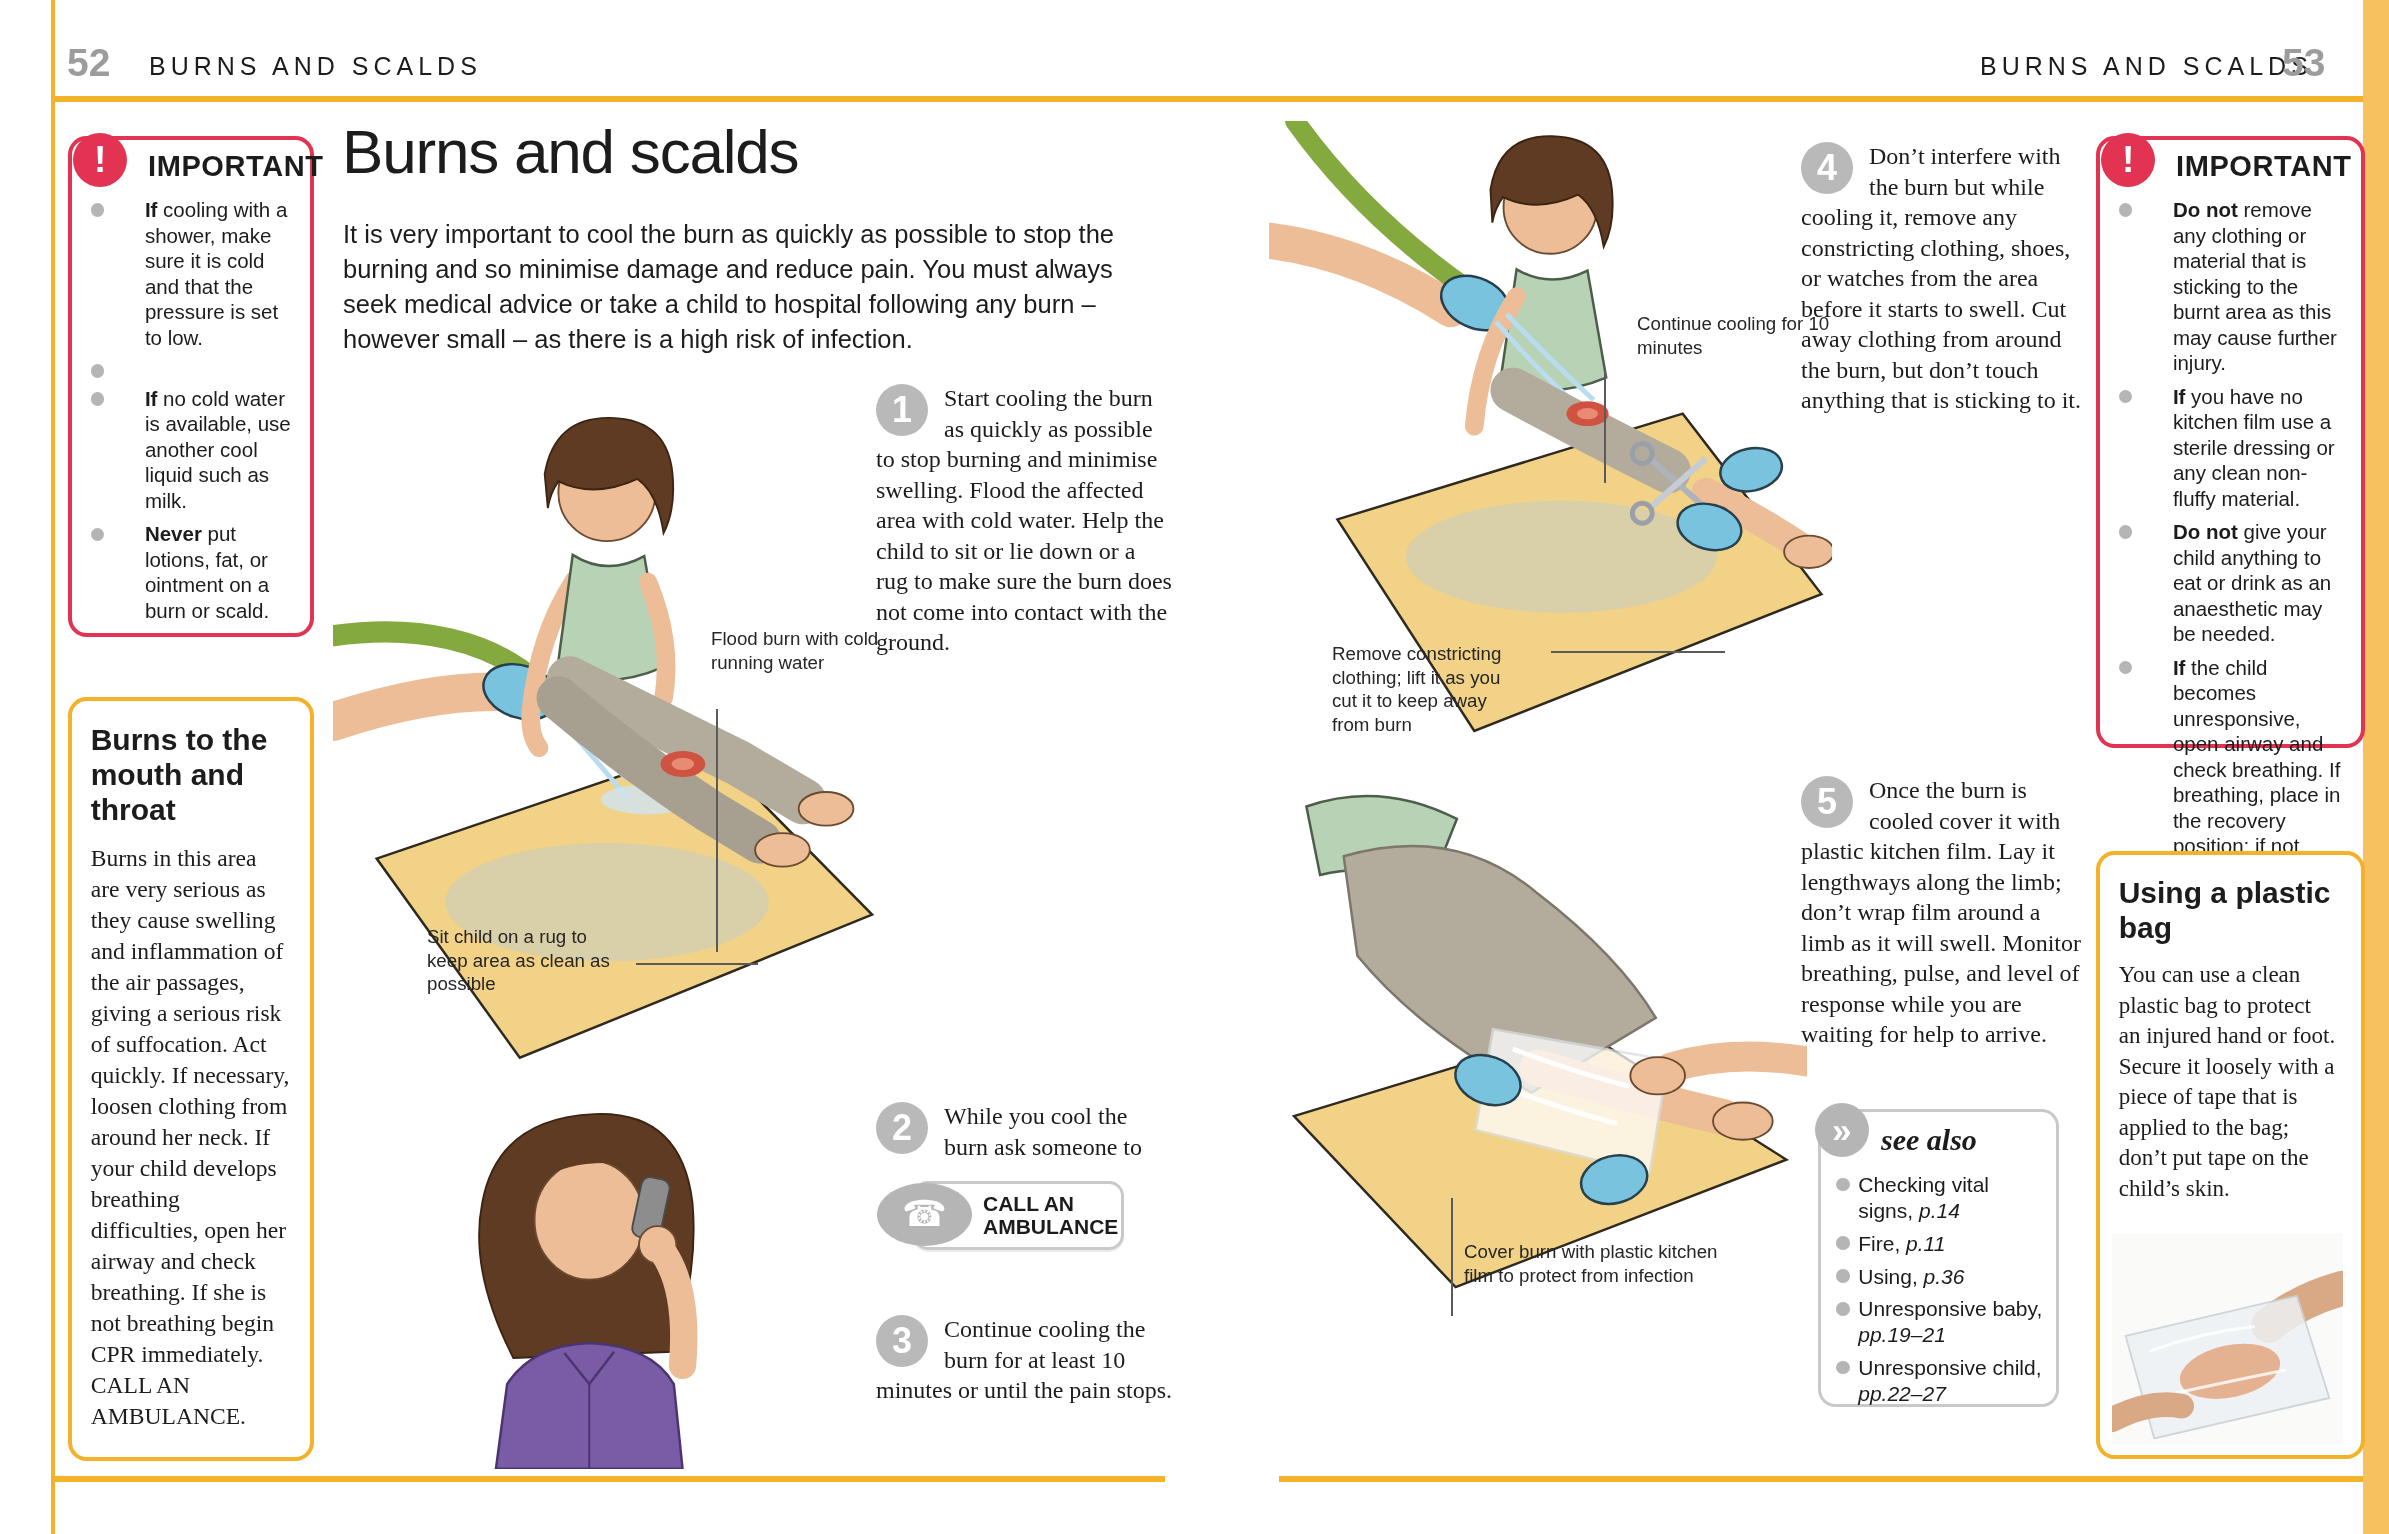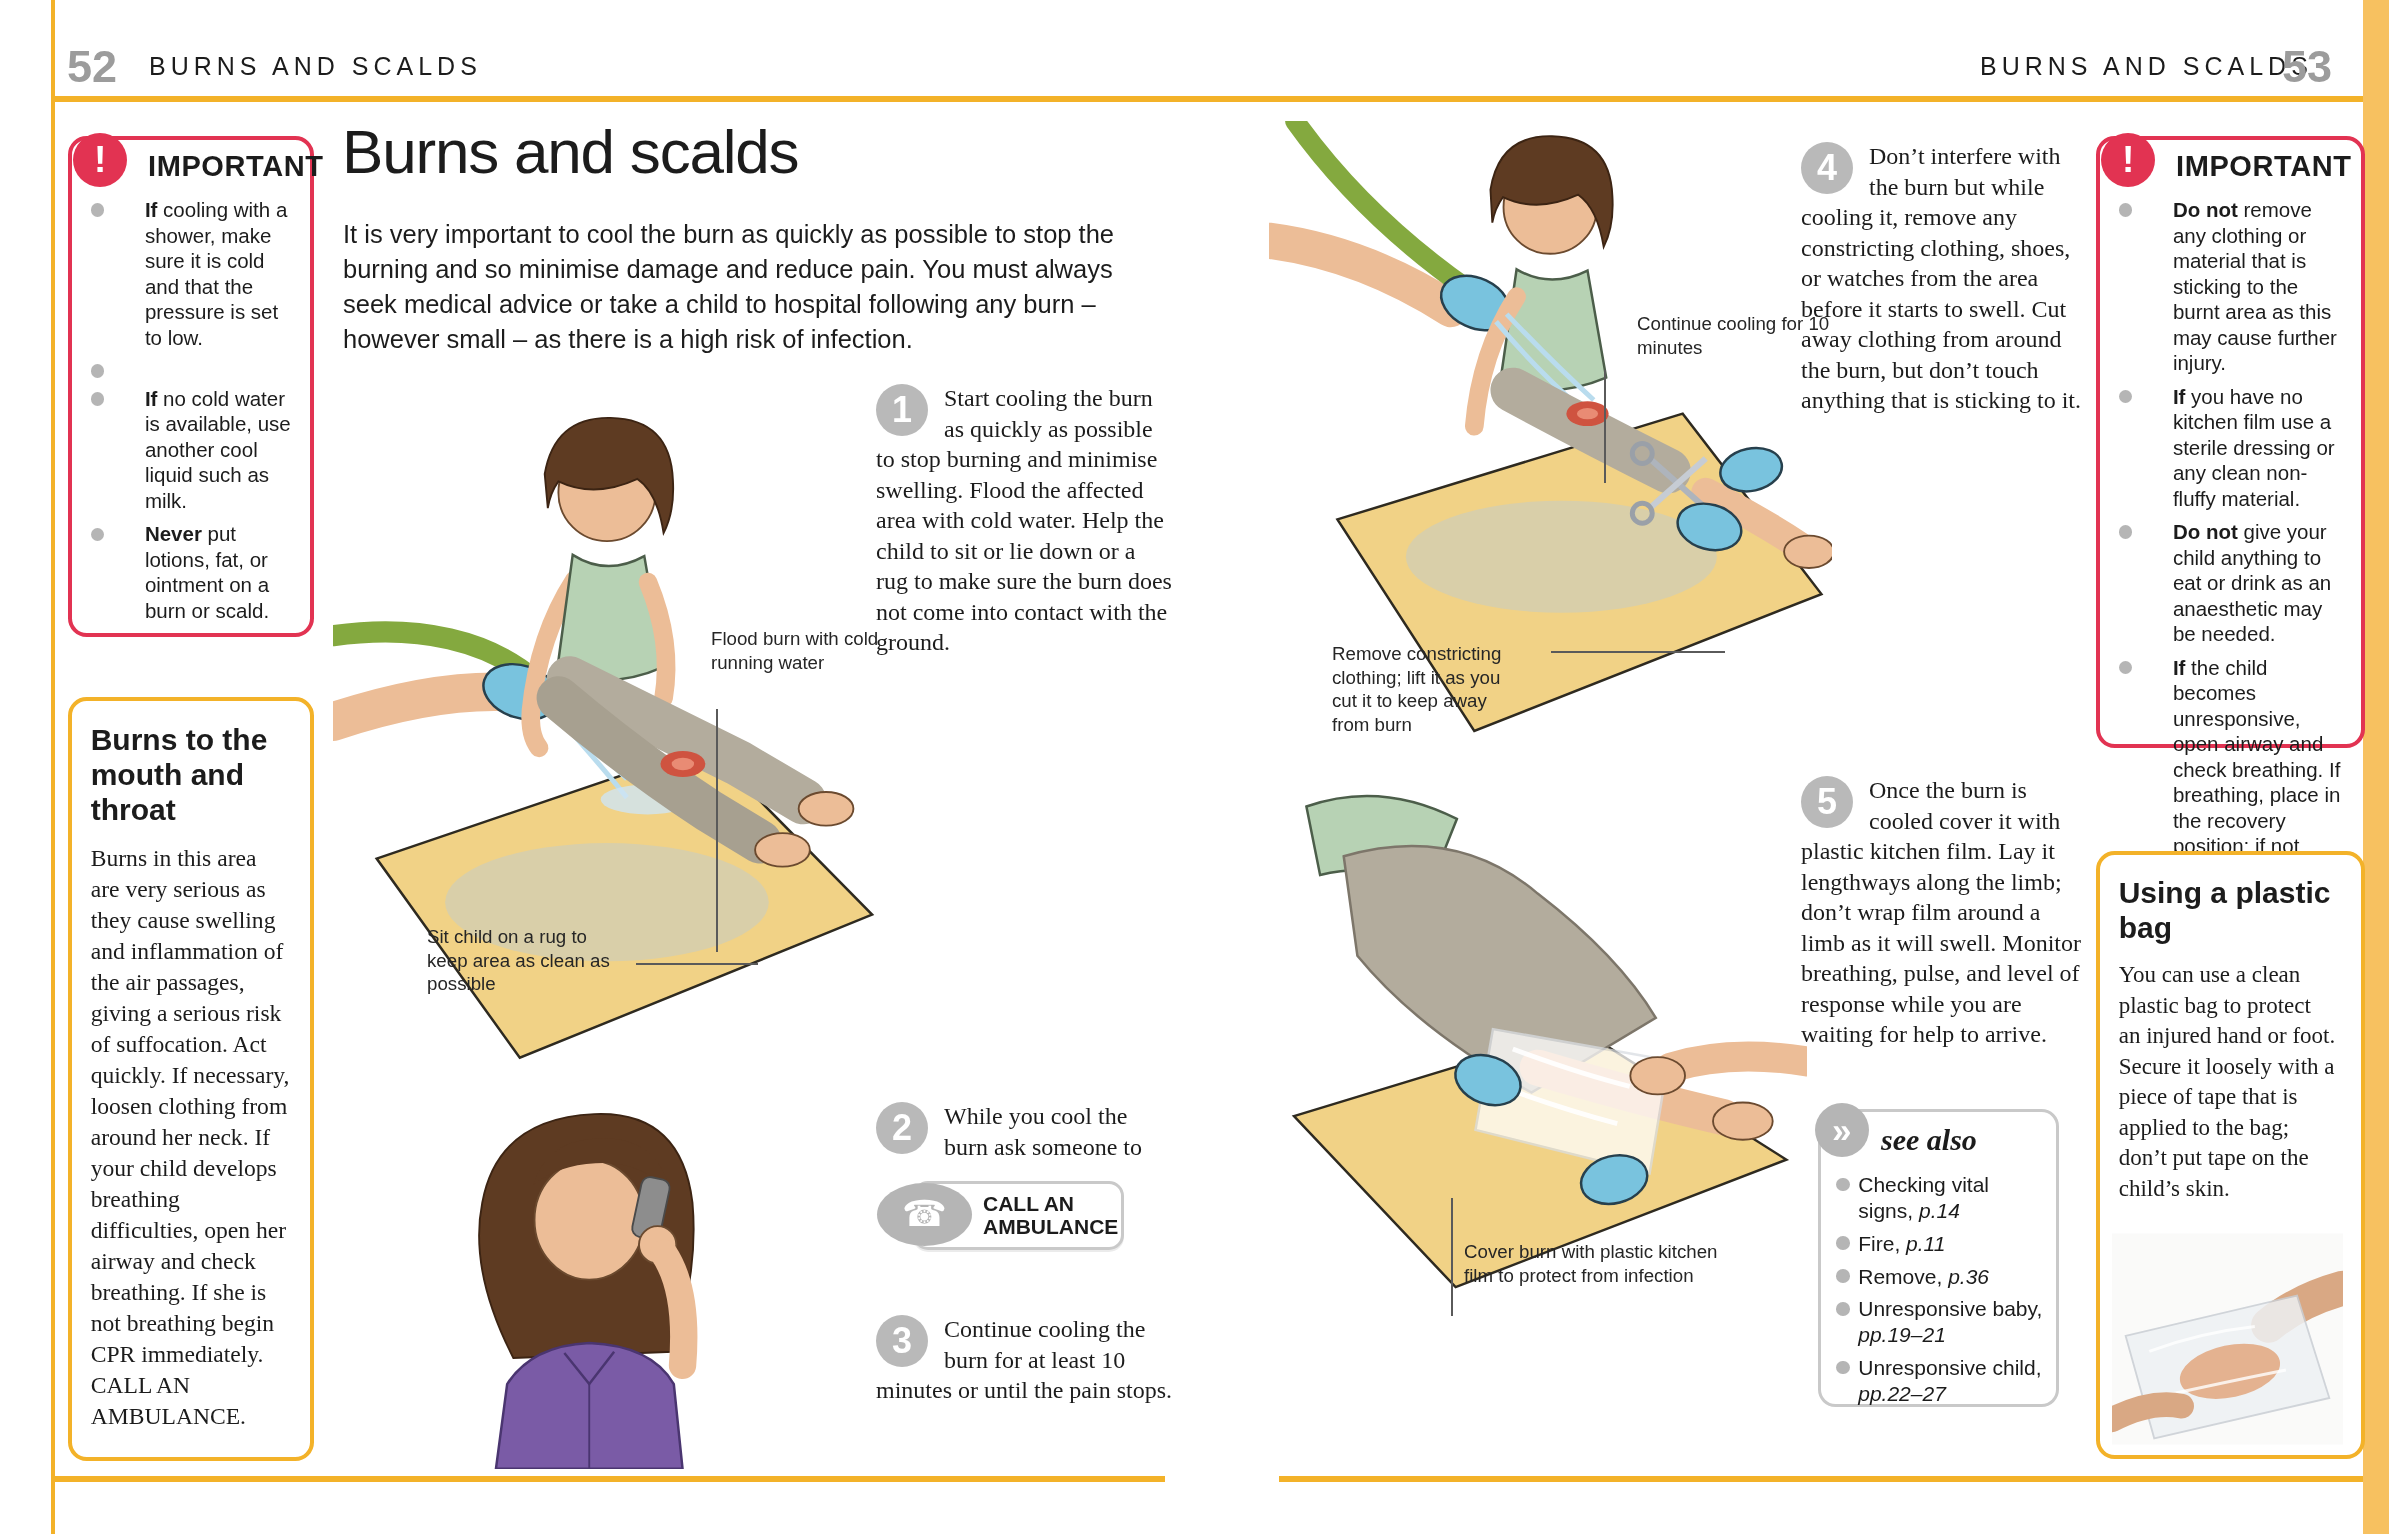--- a/index.html
+++ b/index.html
@@ -1,19 +1,19 @@
 <!DOCTYPE html>
 <html style="font-size:10px"><head>
 <meta charset="utf-8">
 <style>
   html,body{margin:0;padding:0;background:#fff;}
   .spread{position:relative;width:2389px;height:1534px;background:#fff;overflow:hidden;
           font-family:"Liberation Sans",sans-serif;color:#1c1c1c;}
   .abs{position:absolute;}
-  .pagenum{font-size:45px;font-weight:bold;color:#9c9c9c;}
+  .pagenum{font-size:39px;font-weight:bold;color:#9c9c9c;}
   .runhead{font-size:25px;letter-spacing:5px;font-weight:500;color:#1c1c1c;}
   .vrule{background:#f3b229;}
   .edge{background:#f7c160;}
   .hrule{background:#f3b229;height:5.6px;}
 
   .redbox{background:#fff;border:4.4px solid #e23352;border-radius:18.7px;}
   .goldbox{background:#fff;border:4.4px solid #f3b229;border-radius:18.7px;}
   .graybox{background:#fff;border:3.7px solid #c9c9c9;border-radius:17.4px;}
 
   .imp-icon{position:absolute;left:1.2px;top:-7.5px;width:54px;height:54px;border-radius:50%;
@@ -221,21 +221,21 @@
       <div class="sa-item">
           <span class="dot"></span>
           <span><span>Checking vital signs, </span><i>p.14</i></span>
         </div>
       <div class="sa-item">
           <span class="dot"></span>
           <span><span>Fire, </span><i>p.11</i></span>
         </div>
       <div class="sa-item">
           <span class="dot"></span>
-          <span><span>Remove, </span><i>p.36</i></span>
+          <span><span>Using, </span><i>p.36</i></span>
         </div>
       <div class="sa-item">
           <span class="dot"></span>
           <span><span>Unresponsive baby, </span><i>pp.19–21</i></span>
         </div>
       <div class="sa-item">
           <span class="dot"></span>
           <span><span>Unresponsive child, </span><i>pp.22–27</i></span>
         </div>
     </div>

